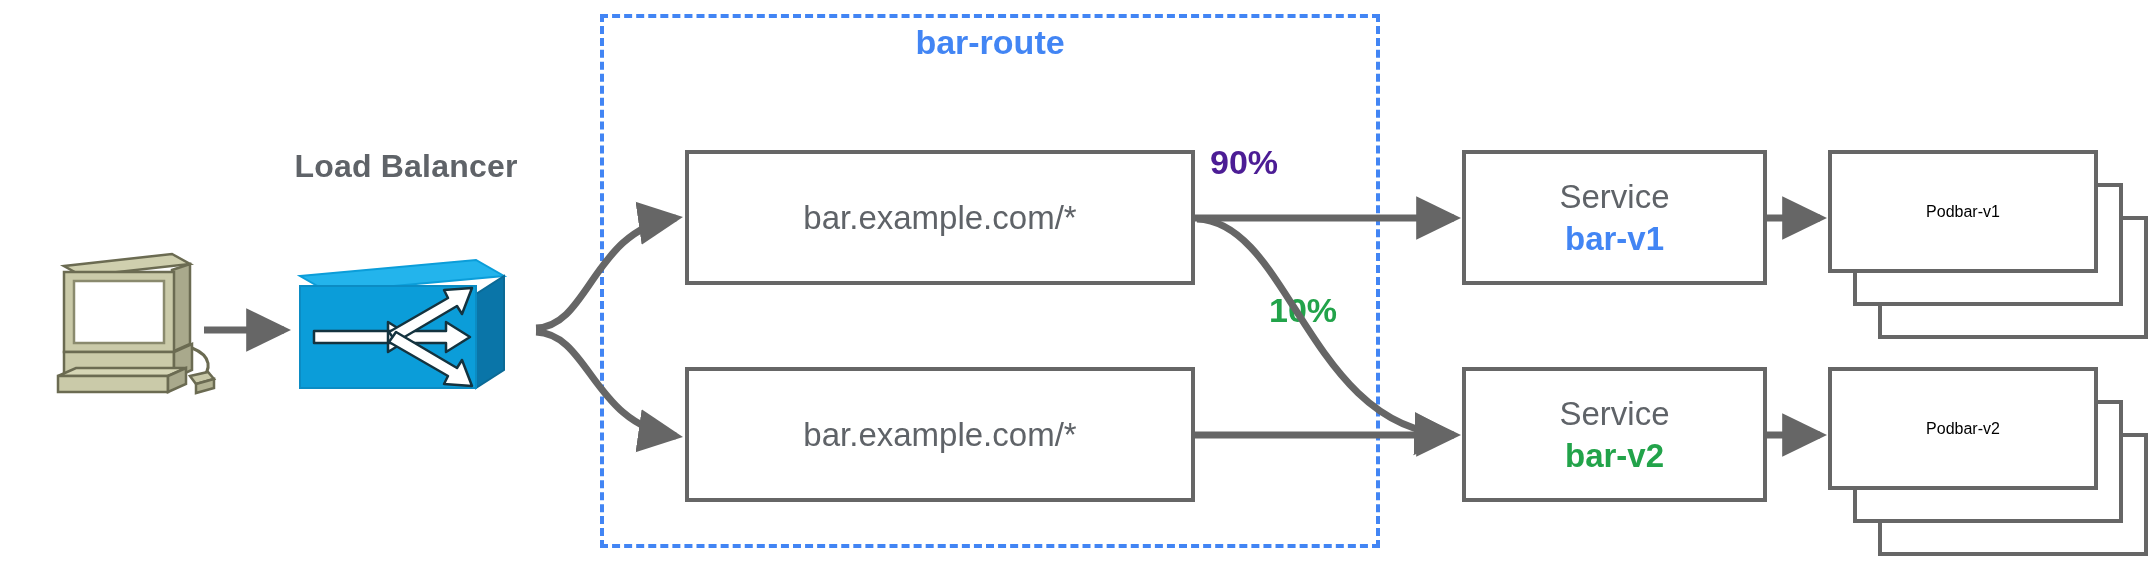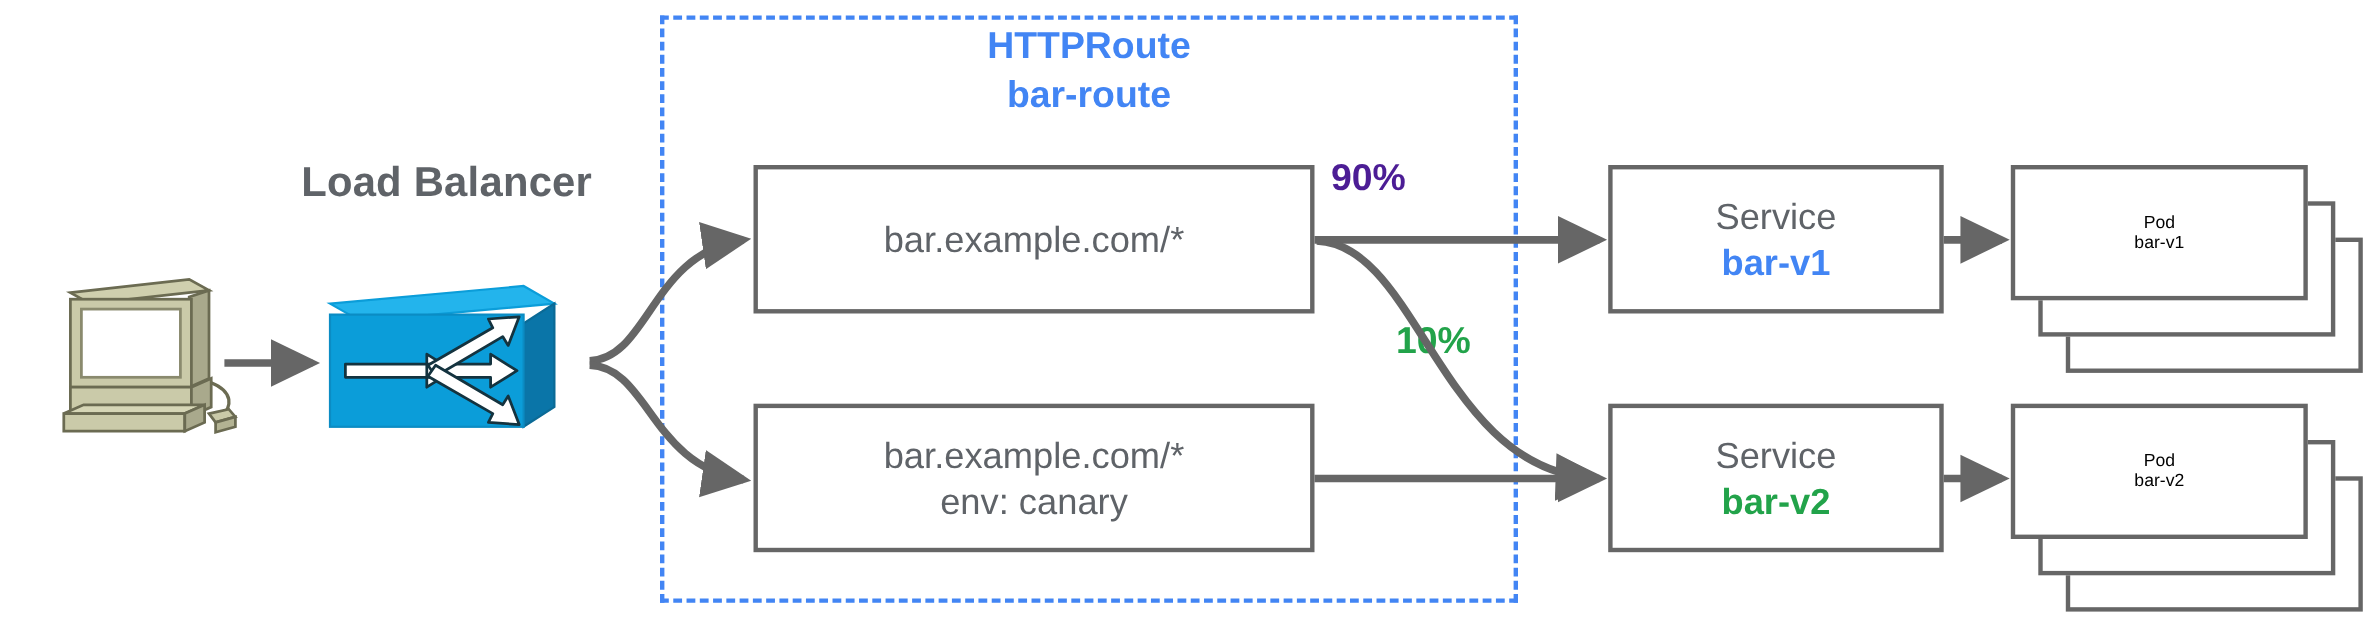--- a/index.html
+++ b/index.html
@@ -3,21 +3,21 @@
 <meta charset="utf-8">
 <style>
   html,body{margin:0;padding:0;background:#ffffff;}
   body{width:2149px;height:573px;font-family:"Liberation Sans",sans-serif;overflow:hidden;}
   #stage{position:relative;width:2149px;height:573px;background:#fff;}
   #svg-layer{position:absolute;left:0;top:0;width:2149px;height:573px;}
   .abs{position:absolute;}
 
   .lbl-load-balancer{
     left:196px; top:144px; width:420px; height:44px;
-    text-align:center; font-size:38px; font-weight:bold; color:#5f6368;
+    text-align:center; font-size:32px; font-weight:bold; color:#5f6368;
     letter-spacing:.2px; line-height:44px;
   }
   .route-title{
     left:600px; top:20px; width:780px;
     text-align:center; color:#4285f4; font-weight:bold; font-size:34px;
     line-height:44px;
   }
   .route-title div{display:block;}
 
   .nodebox{
@@ -35,21 +35,21 @@
   .svc-box-2{left:1462px; top:367px; width:305px; height:135px;}
 
   .podstack{position:absolute;}
   .podstack .shadow{
     position:absolute; box-sizing:border-box; border:4px solid #666666; background:#ffffff;
     width:270px; height:123px;
   }
   .podstack .front{
     position:absolute; left:0; top:0; box-sizing:border-box;
     border:4px solid #666666; background:#ffffff; width:270px; height:123px;
-    display:flex; flex-direction:column; align-items:center; justify-content:center;
+    display:flex; align-items:center; justify-content:center;
   }
   .pod-stack-1{left:1828px; top:150px; width:320px; height:190px;}
   .pod-stack-2{left:1828px; top:367px; width:320px; height:190px;}
 
   .pct{position:absolute; font-size:34px; font-weight:bold; line-height:40px; white-space:nowrap;}
   .pct-90{left:1210px; top:142px; color:#4c1d95;}
   .pct-10{left:1269px; top:290px; color:#22a34a;}
 
   .dashed-region{
     left:600px; top:14px; width:780px; height:534px;
@@ -60,21 +60,20 @@
   .icon-lb{left:288px; top:248px; width:252px; height:160px;}
 </style>
 </head>
 <body>
 
 <div id="stage">
 
   <div class="abs dashed-region"></div>
 
   <div class="abs route-title">
-    <div>HTTPRoute</div>
     <div>bar-route</div>
   </div>
 
   <div class="abs lbl-load-balancer">Load Balancer</div>
 
   <div class="abs icon-computer">
     <svg viewBox="0 0 180 160" width="180" height="160" xmlns="http://www.w3.org/2000/svg">
 
       <path d="M152 100 C 172 108, 172 122, 160 132" fill="none" stroke="#6b6b52" stroke-width="3"></path>
 
@@ -114,21 +113,20 @@
       </g>
     </svg>
   </div>
 
   <div class="abs nodebox route-box-1">
     <span class="line">bar.example.com/*</span>
   </div>
 
   <div class="abs nodebox route-box-2">
     <span class="line">bar.example.com/*</span>
-    <span class="line">env: canary</span>
   </div>
 
   <div class="abs pct pct-90">90%</div>
   <div class="abs pct pct-10">10%</div>
 
   <div class="abs nodebox svc-box-1">
     <span class="line">Service</span>
     <span class="line blue">bar-v1</span>
   </div>
 

